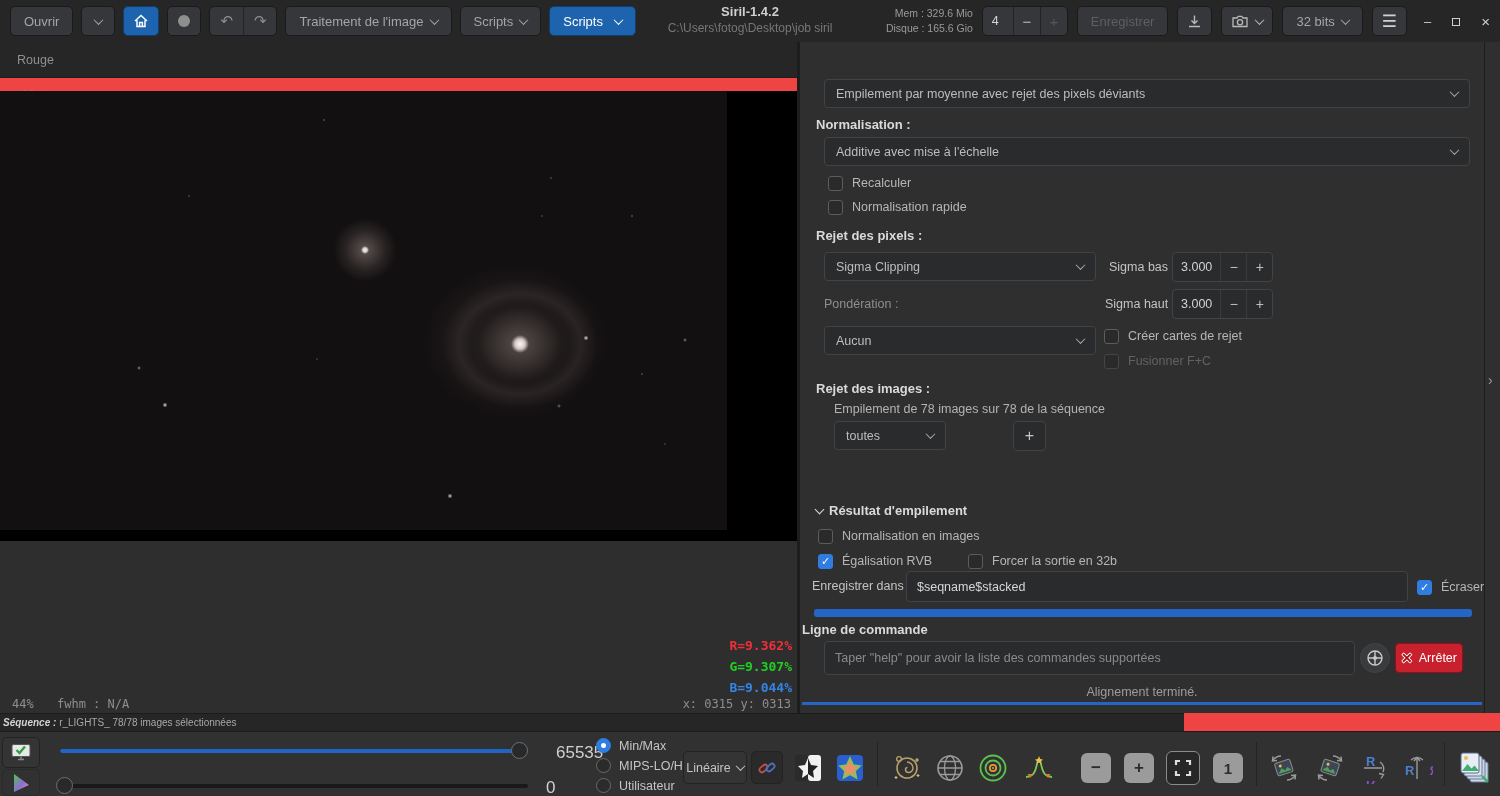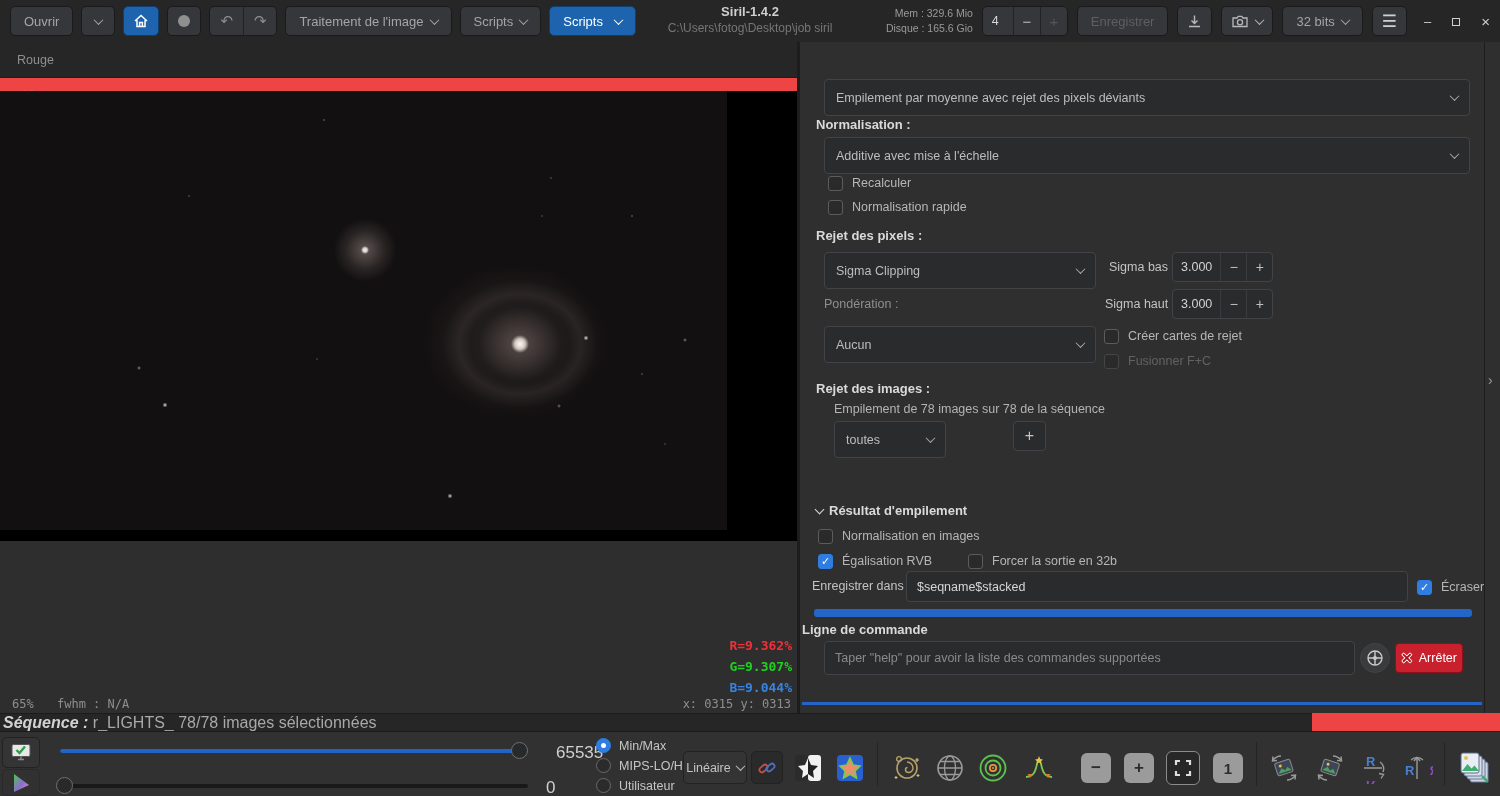--- a/index.html
+++ b/index.html
@@ -77,21 +77,21 @@
   .grayarea { position:absolute; left:0; top:541px; width:797px; height:154px; background:#2e2e2e; }
   .rgb-overlay { position:absolute; right:5px; top:94px; text-align:right;
                  font-family:"DejaVu Sans Mono", monospace; font-size:13px; line-height:21px; font-weight:bold; }
   .statusrow { position:absolute; left:0; top:695px; width:797px; height:18px; background:#2e2e2e;
                font-family:"DejaVu Sans Mono", monospace; font-size:12px; color:#8f8f8f; }
   
   .vdiv { position:absolute; left:797px; top:42px; width:3px; height:671px; background:#1d1d1d; }
   .rpanel { position:absolute; left:800px; top:42px; width:684px; height:671px; background:#2f2f30; }
   .edge { position:absolute; left:1484px; top:42px; width:16px; height:671px; background:#2f2f30; border-left:1px solid #1d1d1d; }
   .edge .arr { position:absolute; left:3px; top:330px; color:#9a9a9a; font-size:14px; }
-  .dd { position:absolute; display:flex; align-items:center; justify-content:space-between; height:37px;
+  .dd { position:absolute; display:flex; align-items:center; justify-content:space-between; height:29px;
         background:#2a2b2c; border:1px solid #424346; border-radius:4px; padding:0 11px;
         color:#bdbdbd; font-size:12.5px; }
   .dd .chev { color:#a8a8a8; margin-left:10px; flex:none; }
   .seclabel { position:absolute; font-weight:bold; font-size:13px; color:#dadada; }
   .plabel { position:absolute; font-size:12.5px; color:#c3c3c3; }
   .plabel.dim { color:#8e8e8e; }
   .cbrow { position:absolute; display:flex; align-items:center; gap:9px; font-size:12.5px; color:#b6b6b6; height:16px; }
   .cb { width:15px; height:15px; border:1px solid #5c5c5c; border-radius:3px; background:#2a2a2a; flex:none;
         display:flex; align-items:center; justify-content:center; font-size:11px; color:#fff; }
   .cb.on { background:#2f7de0; border-color:#2f7de0; }
@@ -106,22 +106,22 @@
               color:#d6d6d6; font-size:12.5px; padding:0 10px; font-family:"Liberation Sans",sans-serif; }
   .txtinput::placeholder { color:#8a8a8a; }
   .pbar { position:absolute; background:#2466c8; border-radius:3px; }
   .stopbtn { position:absolute; display:flex; align-items:center; justify-content:center; gap:6px;
              background:#c8202c; border:1px solid #8f1018; border-radius:4px; color:#fff; font-size:12.5px; }
   .stopx { color:#a8121c; font-weight:bold; font-size:14px;
            text-shadow:-1px 0 #fff,1px 0 #fff,0 -1px #fff,0 1px #fff; }
   .iconbtn { position:absolute; display:flex; align-items:center; justify-content:center;
              background:#2a2b2c; border:1px solid #424346; border-radius:4px; }
   
-  .seqbar { position:absolute; left:0; top:713px; width:1312px; height:18px; background:#262626;
-            border-top:1px solid #1b1b1b; font-size:16px; line-height:18px; padding-left:3px; }
+  .seqbar { position:absolute; left:0; top:713px; width:1184px; height:18px; background:#262626;
+            border-top:1px solid #1b1b1b; font-size:10px; line-height:18px; padding-left:3px; }
   .seqbar b { font-style:italic; color:#d2d2d2; }
   .seqbar span.v { color:#a8a8a8; }
   .bottombar { position:absolute; left:0; top:731px; width:1500px; height:65px; background:#313131; border-top:1px solid #1b1b1b; }
   .bbtn { position:absolute; background:#343434; border:1px solid #222; border-radius:5px;
           display:flex; align-items:center; justify-content:center; }
   .slider { position:absolute; height:4px; background:#191919; border-radius:2px; }
   .slider .fill { height:100%; background:#2064c4; border-radius:2px; }
   .handle { position:absolute; width:17px; height:17px; border-radius:50%; background:#27292b; border:1px solid #707070; top:-7px; }
   .sval { position:absolute; font-size:17px; color:#d0d0d0; }
   .radiorow { position:absolute; display:flex; align-items:center; gap:8px; font-size:12.5px; color:#c6c6c6; }
@@ -241,21 +241,21 @@
     <div class="fits"></div>
   </div>
   <div class="grayarea">
     <div class="rgb-overlay">
       <div style="color:#f03038">R=9.362%</div>
       <div style="color:#20d020">G=9.307%</div>
       <div style="color:#3584e4">B=9.044%</div>
     </div>
   </div>
   <div class="statusrow">
-    <span style="position:absolute;left:12px;top:2px">65%</span>
+    <span style="position:absolute;left:12px;top:2px">44%</span>
     <span style="position:absolute;left:57px;top:2px">fwhm : N/A</span>
     <span style="position:absolute;right:6px;top:2px">x: 0315 y: 0313</span>
   </div>
 
   <div class="vdiv"></div>
 
   <div class="rpanel">
 
     <div class="dd" style="left:24px; top:37px; width:646px">
       <span>Empilement par moyenne avec rejet des pixels déviants</span>
@@ -356,20 +356,21 @@
         <circle cx="9" cy="9" r="7" fill="none" stroke="#c9c9c9" stroke-width="1.4"></circle>
         <path d="M9 2 V16 M2 9 H16" stroke="#c9c9c9" stroke-width="1.4"></path>
         <circle cx="9" cy="9" r="2" fill="#c9c9c9"></circle>
       </svg>
     </div>
     <div class="stopbtn" style="left:595px; top:601px; width:68px; height:30px">
       <span class="stopx">✕</span>
       <span>Arrêter</span>
     </div>
 
+    <div style="position:absolute; left:0; width:684px; top:643px; text-align:center; font-size:12.5px; color:#9c9c9c">Alignement terminé.</div>
     <div class="pbar" style="left:2px; top:660px; width:680px; height:3px; border-radius:0"></div>
   </div>
 
   <div class="edge">
     <span class="arr">›</span>
   </div>
 
   <div class="seqbar">
     <b>Séquence :</b>
     <span class="v">r_LIGHTS_ 78/78 images sélectionnées</span>

